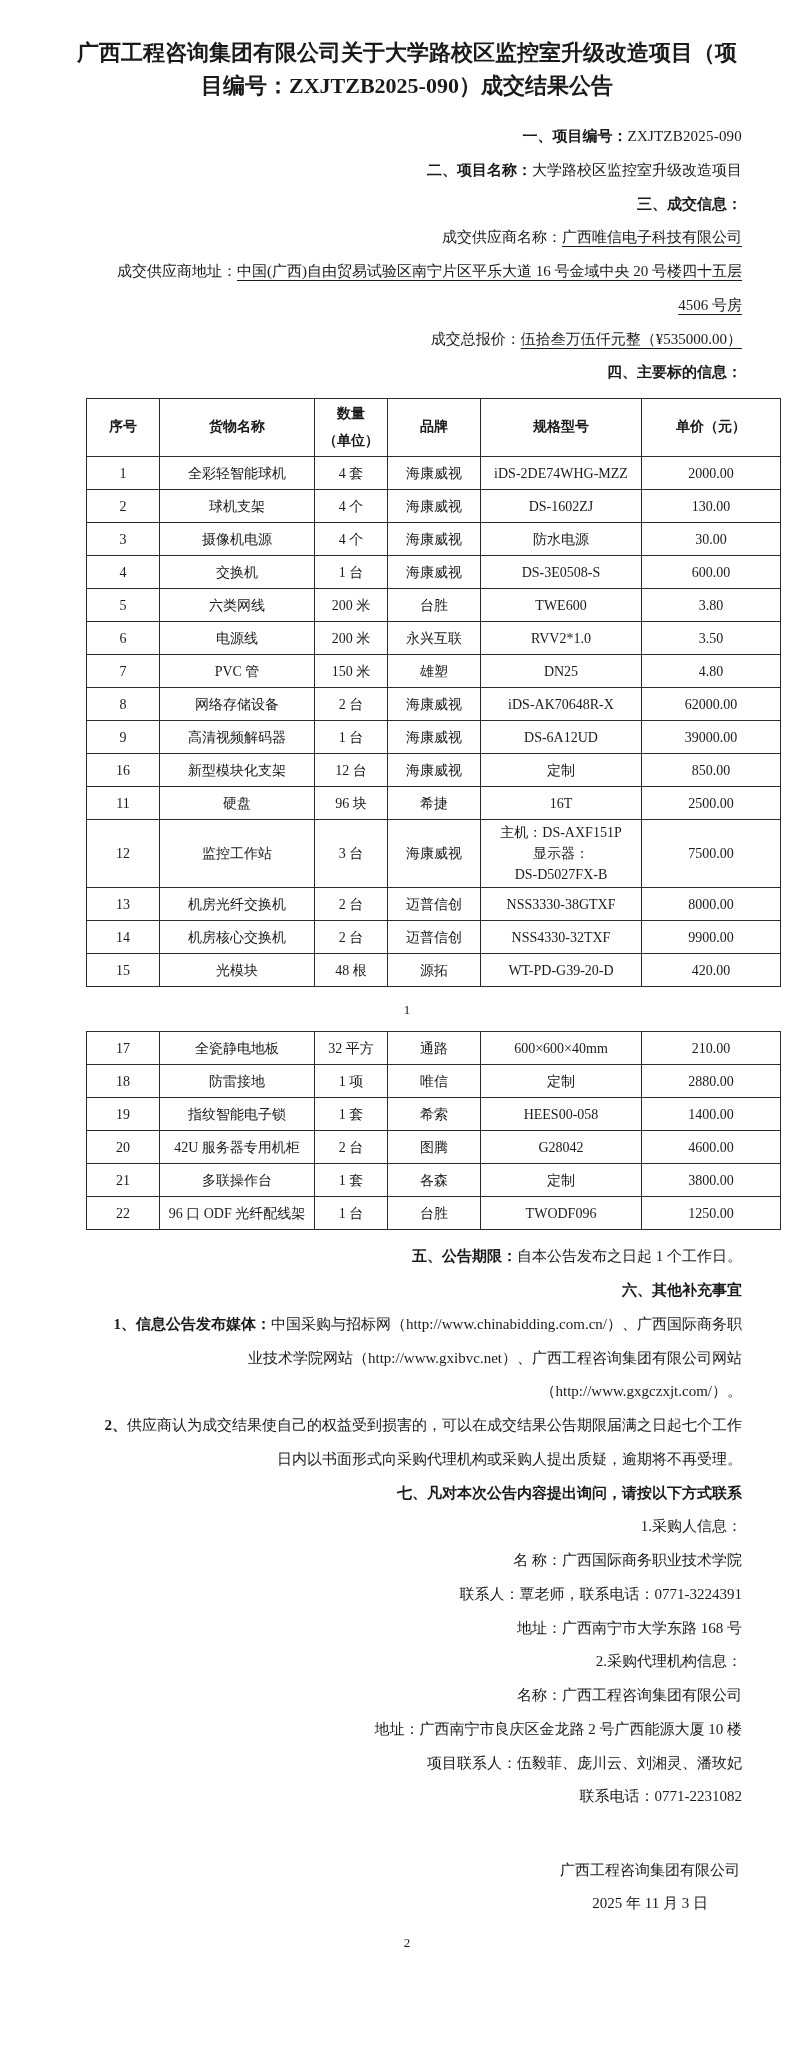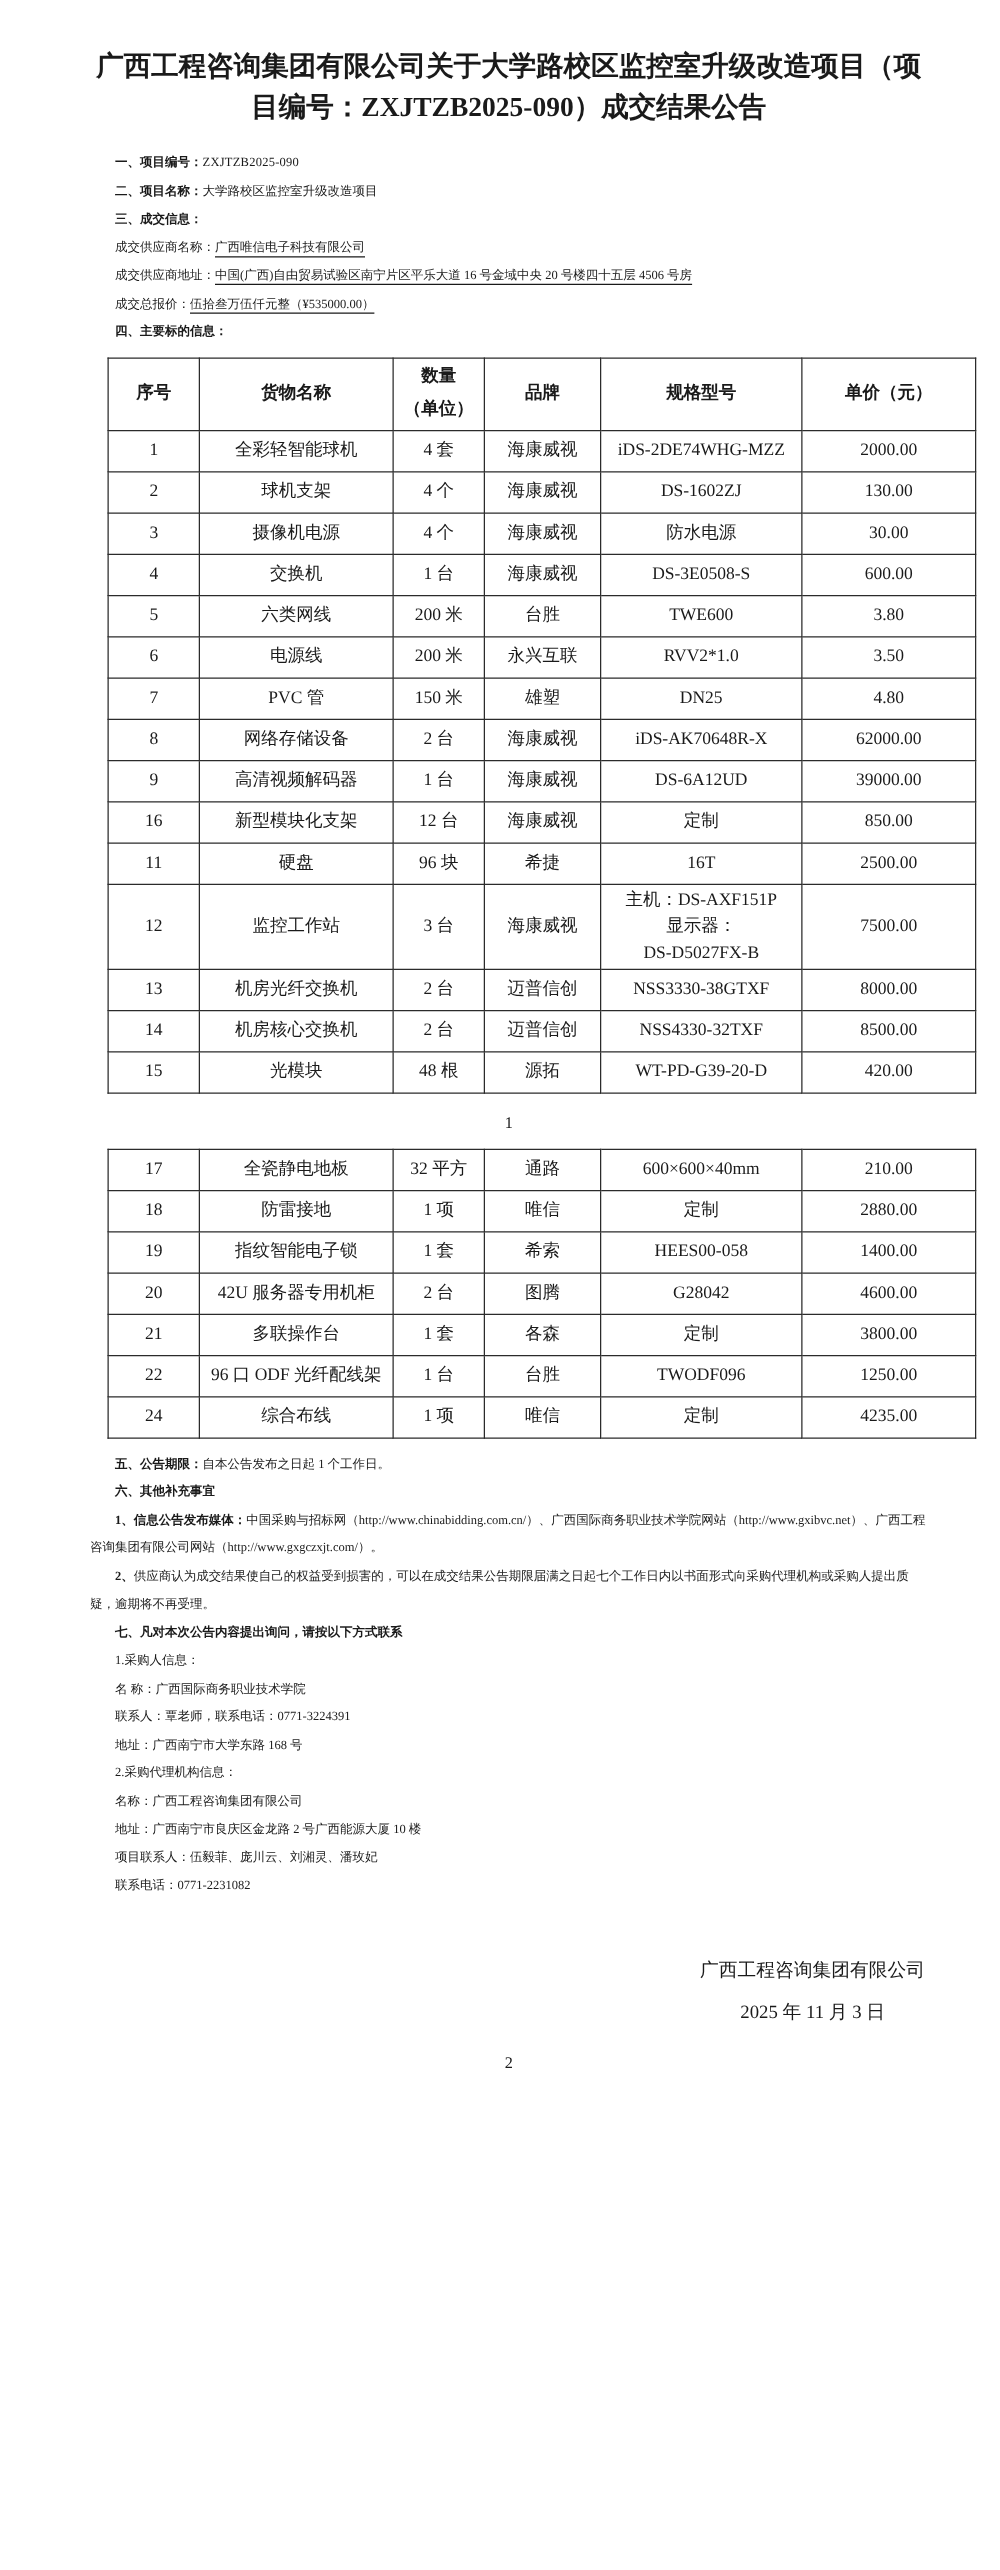--- a/index.html
+++ b/index.html
@@ -8,22 +8,23 @@
     font-family:"Liberation Serif","DejaVu Serif",serif;
     color:#1a1a1a;
     -webkit-font-smoothing:antialiased;
   }
   .doc{padding:26px 58px 30px 72px;}
   h1.title{
     font-size:22px;font-weight:bold;text-align:center;
     line-height:1.5;margin:10px 0 18px 0;
   }
   .para{
-    font-size:10px;line-height:2.25;margin:0;
+    font-size:15px;line-height:2.25;margin:0;
     text-indent:2em;
+    text-align:right;
   }
   .b{font-weight:bold;}
   .u{text-decoration:underline;text-underline-offset:4px;}
   .latin{font-family:"Liberation Serif","DejaVu Serif",serif;letter-spacing:.2px;}
   table.items{
     border-collapse:collapse;
     width:654px;margin:8px 0 0 14px;
     font-size:14px;text-align:center;
     table-layout:fixed;
   }
@@ -211,21 +212,21 @@
           <td class="col-brand">迈普信创</td>
           <td class="col-spec">NSS3330-38GTXF</td>
           <td class="col-price">8000.00</td>
         </tr>
         <tr>
           <td class="col-idx">14</td>
           <td class="col-name">机房核心交换机</td>
           <td class="col-qty">2 台</td>
           <td class="col-brand">迈普信创</td>
           <td class="col-spec">NSS4330-32TXF</td>
-          <td class="col-price">8500.00</td>
+          <td class="col-price">9900.00</td>
         </tr>
         <tr>
           <td class="col-idx">15</td>
           <td class="col-name">光模块</td>
           <td class="col-qty">48 根</td>
           <td class="col-brand">源拓</td>
           <td class="col-spec">WT-PD-G39-20-D</td>
           <td class="col-price">420.00</td>
         </tr>
       </tbody>
@@ -275,28 +276,20 @@
           <td class="col-spec">定制</td>
           <td class="col-price">3800.00</td>
         </tr>
         <tr>
           <td class="col-idx">22</td>
           <td class="col-name">96 口 ODF 光纤配线架</td>
           <td class="col-qty">1 台</td>
           <td class="col-brand">台胜</td>
           <td class="col-spec">TWODF096</td>
           <td class="col-price">1250.00</td>
-        </tr>
-        <tr>
-          <td class="col-idx">24</td>
-          <td class="col-name">综合布线</td>
-          <td class="col-qty">1 项</td>
-          <td class="col-brand">唯信</td>
-          <td class="col-spec">定制</td>
-          <td class="col-price">4235.00</td>
         </tr>
       </tbody>
   </table>
 
   <div class="gap-m"></div>
 
   <p class="para">
     <span class="b">五、公告期限：</span><span>自本公告发布之日起 1 个工作日。</span>
   </p>
 

